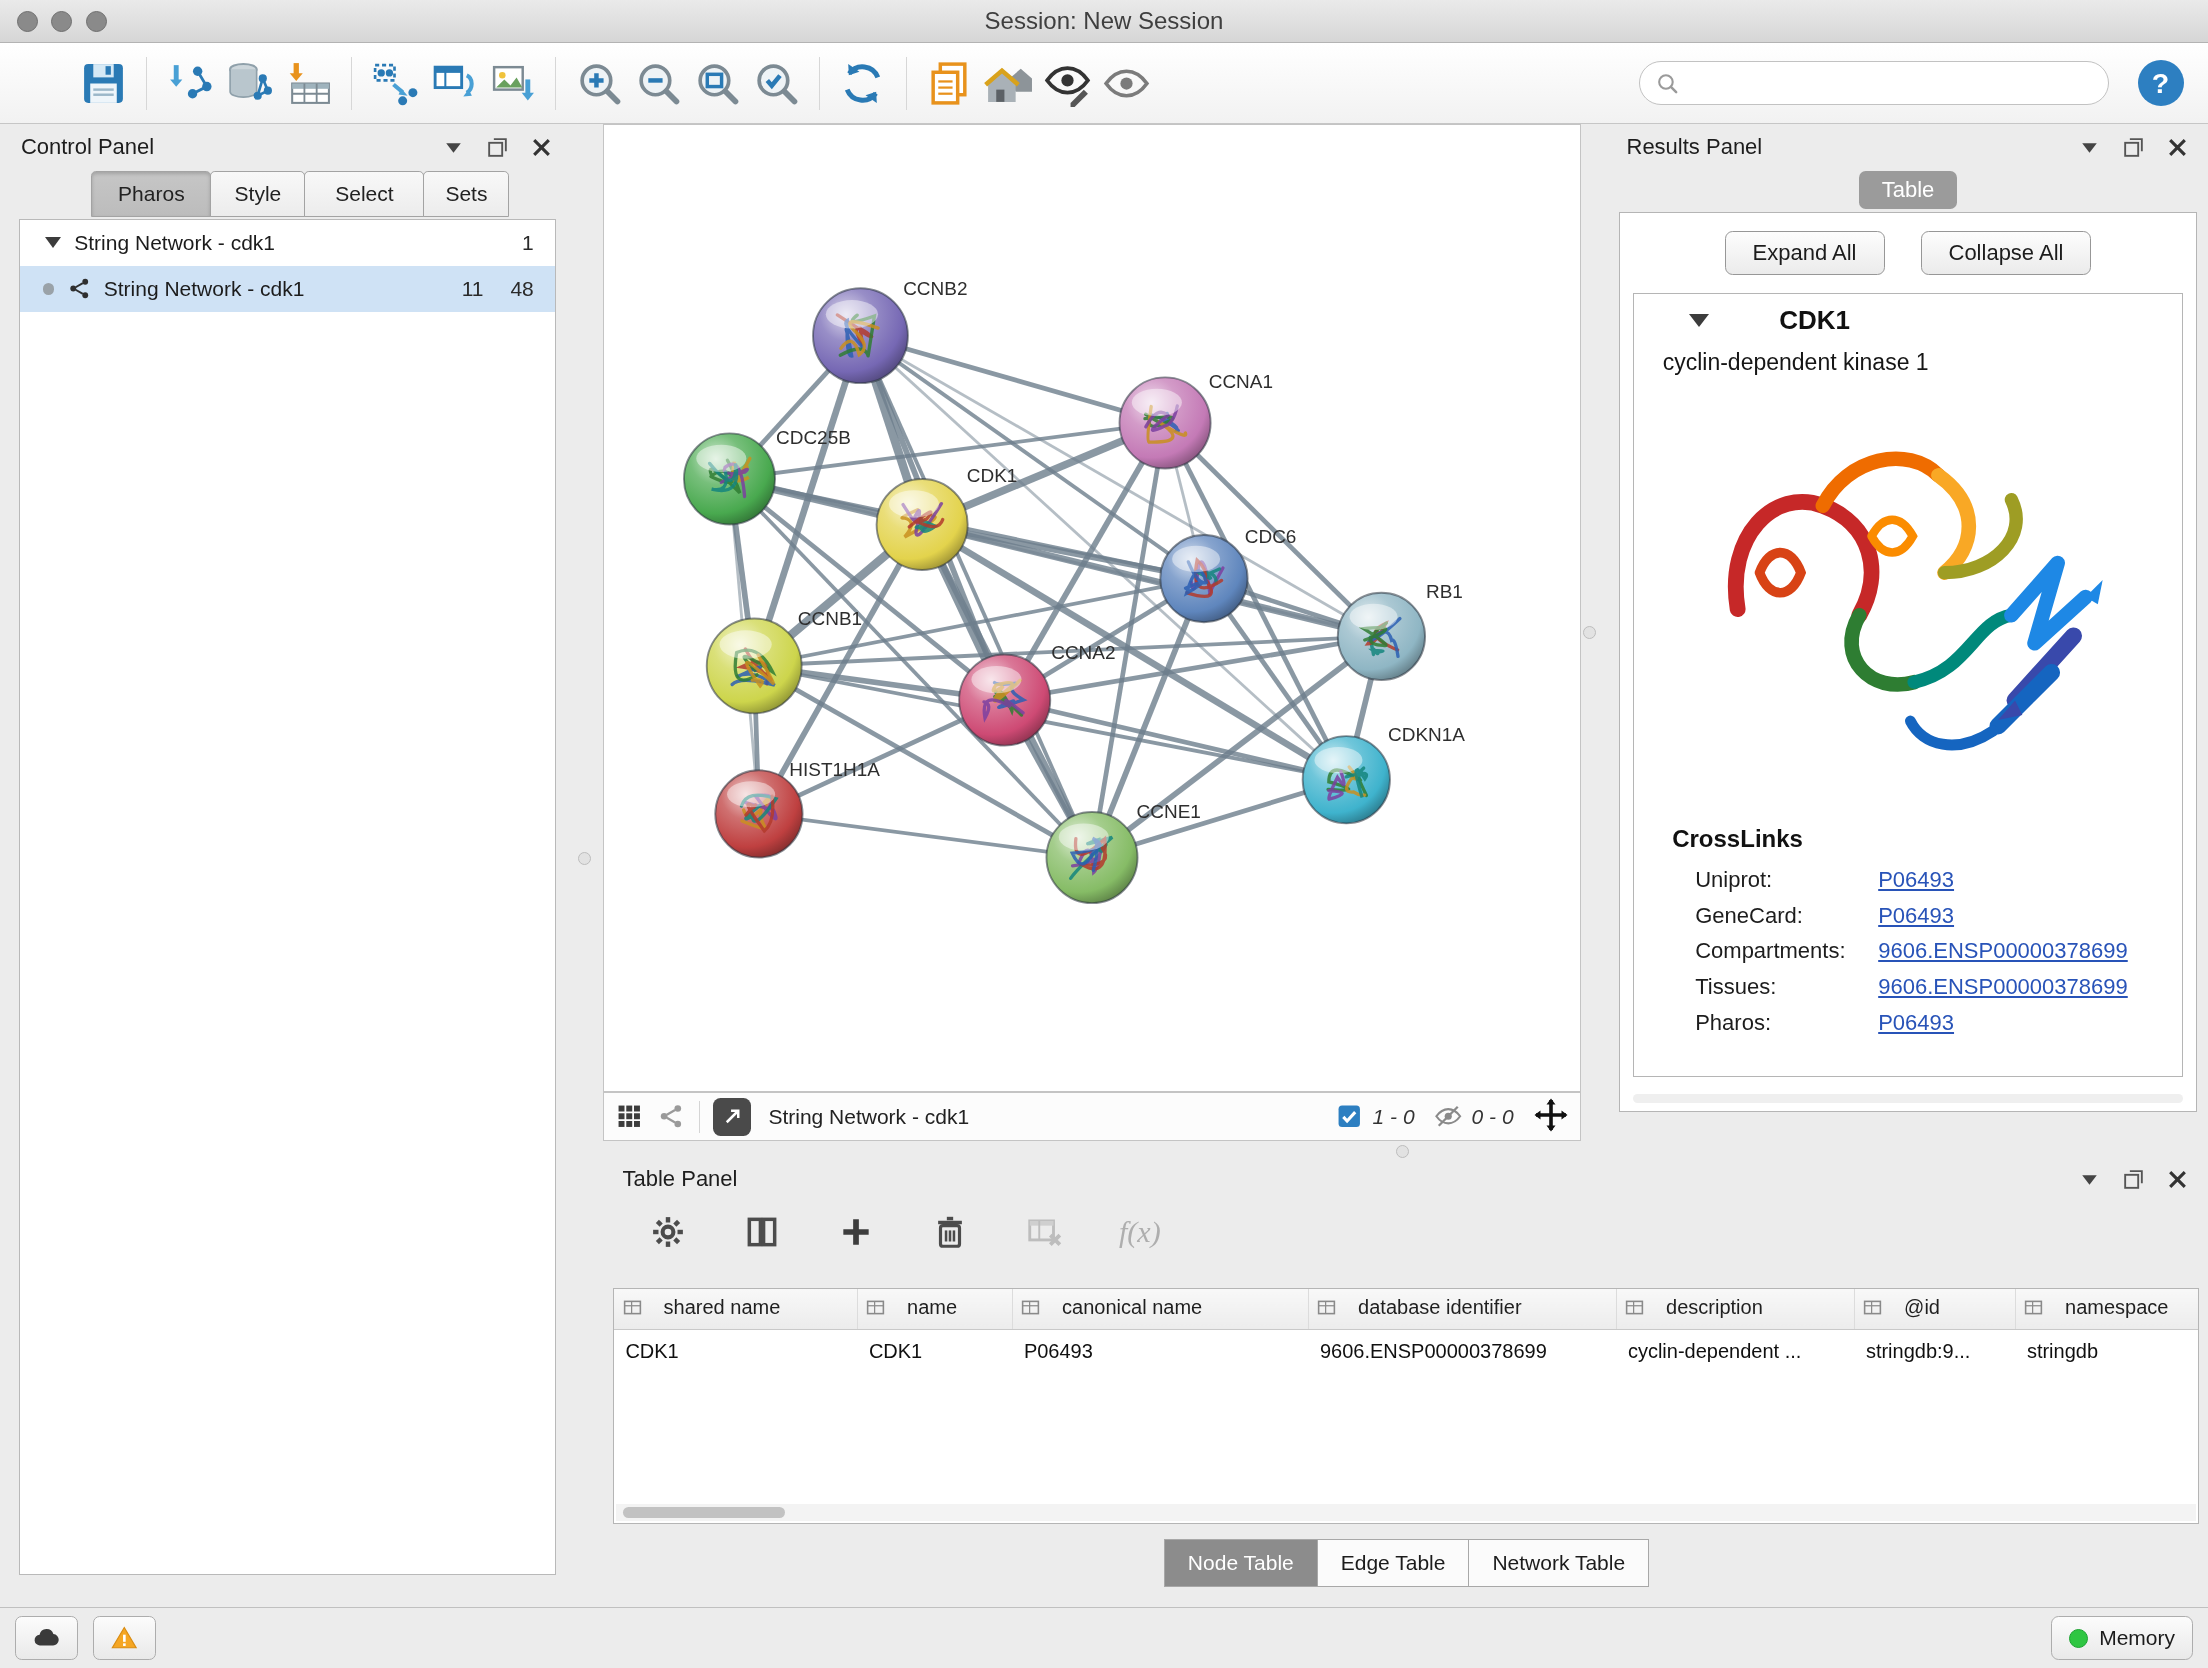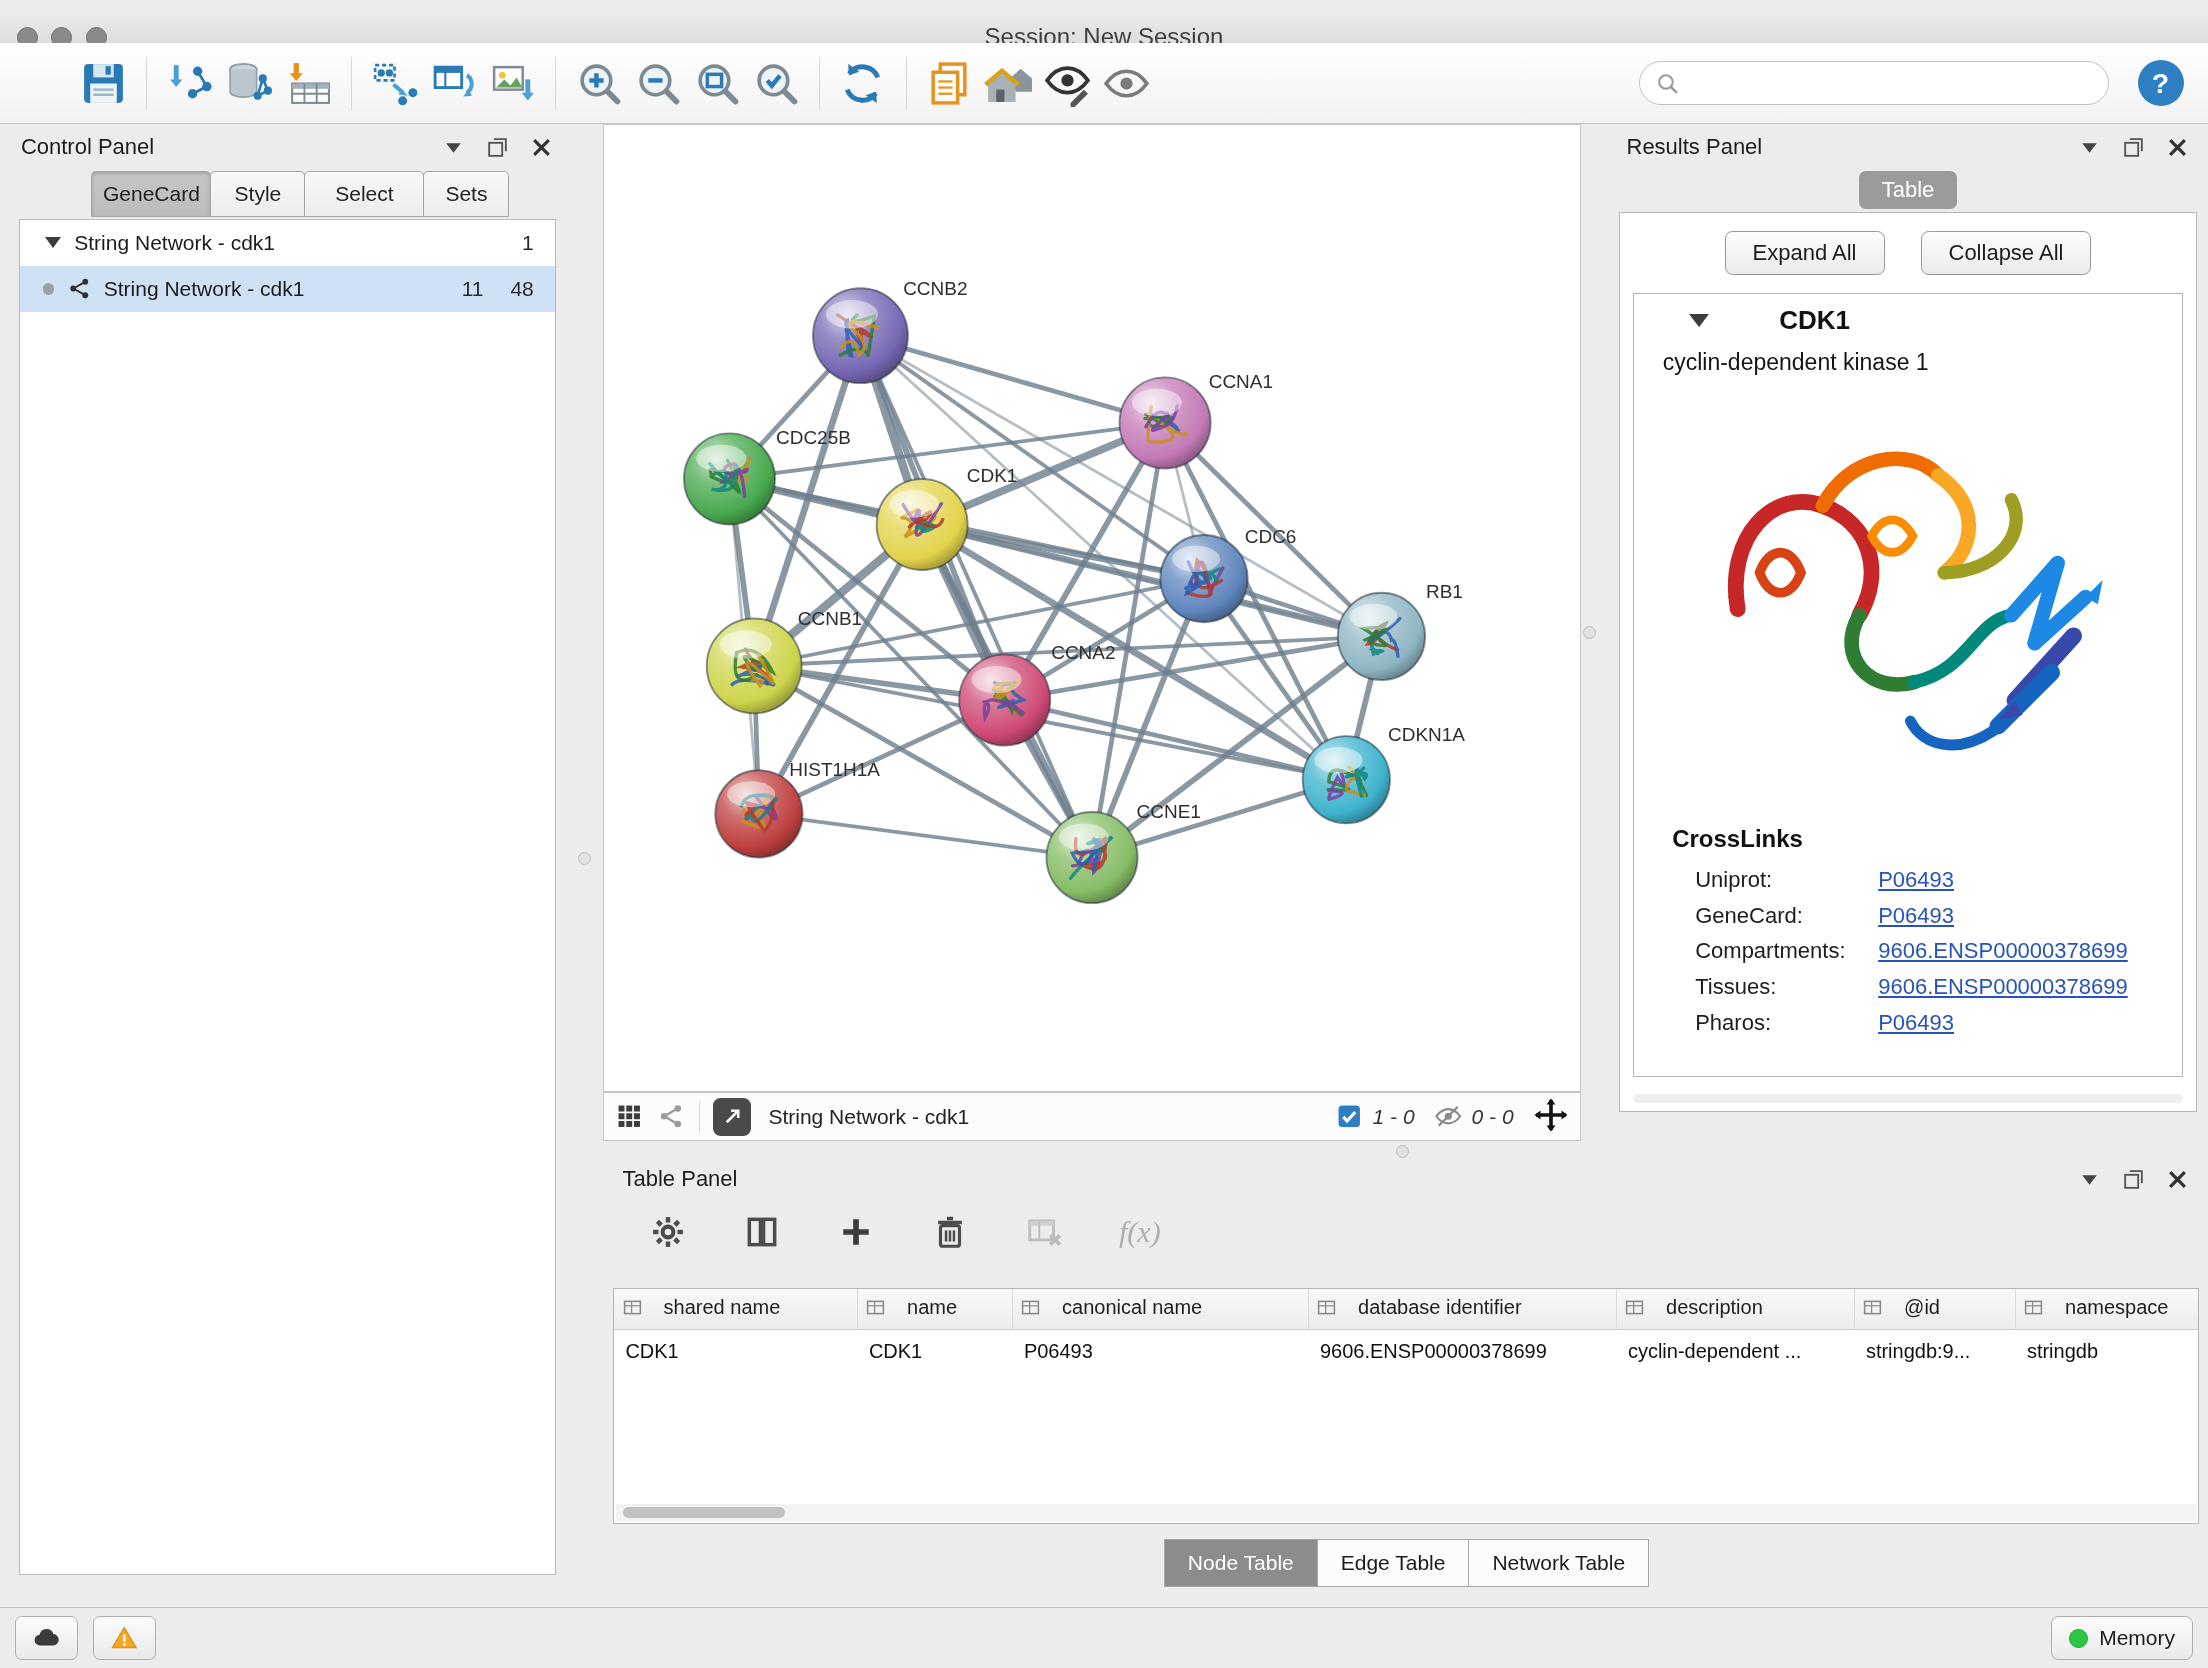--- a/index.html
+++ b/index.html
@@ -1,19 +1,19 @@
 <!DOCTYPE html>
 <html style="font-size:15px"><head>
 <meta charset="utf-8">
 <style>
   html,body{margin:0;padding:0;background:#ececec;font-family:"Liberation Sans",sans-serif;-webkit-font-smoothing:antialiased;}
   #app{position:relative;width:2208px;height:1668px;background:#ececec;overflow:hidden;}
 
   
-  .titlebar{position:absolute;left:0;top:16px;width:100%;height:42px;background:linear-gradient(#eaeaea,#d6d6d6);border-bottom:1px solid #b3b3b3;display:flex;align-items:center;justify-content:center;}
+  .titlebar{position:absolute;left:0;top:0;width:100%;height:42px;background:linear-gradient(#eaeaea,#d6d6d6);border-bottom:1px solid #b3b3b3;display:flex;align-items:center;justify-content:center;}
   .titlebar .title{font-size:24px;color:#3f3f3f;font-weight:500;}
   .traffic{position:absolute;left:17px;top:0;height:42px;display:flex;align-items:center;gap:13.3px;}
   .light{width:21px;height:21px;border-radius:50%;background:#8a8a8a;border:1px solid #6f6f6f;box-sizing:border-box;}
 
   
   .toolbar{position:absolute;left:0;top:43px;width:100%;height:81px;background:linear-gradient(#ffffff,#f2f2f2);border-bottom:1px solid #c6c6c6;display:flex;align-items:center;padding:0 15px;box-sizing:border-box;}
   .tool{width:59px;height:61px;display:flex;align-items:center;justify-content:center;border-radius:5.7px;}
   .tool svg{width:49px;height:49px;}
   .tsep{width:1px;height:53px;background:#d7d7d7;margin:0 13.3px;}
   .searchbox{margin-left:auto;width:470px;height:44px;border:1px solid #c2c2c2;border-radius:22px;background:#fff;display:flex;align-items:center;padding:0 15px;box-sizing:border-box;}
@@ -286,21 +286,21 @@
         <svg viewBox="0 0 24 24">
             <rect x="4" y="7.5" width="12.5" height="12.5" fill="none" stroke="#555" stroke-width="1.8"></rect>
             <path d="M8.5 4H20v11.5" fill="none" stroke="#555" stroke-width="1.8"></path>
           </svg>
         <svg viewBox="0 0 24 24">
             <path d="M5 5l14 14M19 5L5 19" stroke="#333" stroke-width="3"></path>
           </svg>
       </span>
     </div>
     <div class="cp-tabs">
-      <div class="cp-tab w1 selected">GeneCard</div>
+      <div class="cp-tab w1 selected">Pharos</div>
       <div class="cp-tab w2">Style</div>
       <div class="cp-tab w3">Select</div>
       <div class="cp-tab w4">Sets</div>
     </div>
     <div class="cp-tree">
       <div class="tree-row root">
         <span class="tri"></span>
         <span>String Network - cdk1</span>
         <span class="counts">
             <span>1</span>

